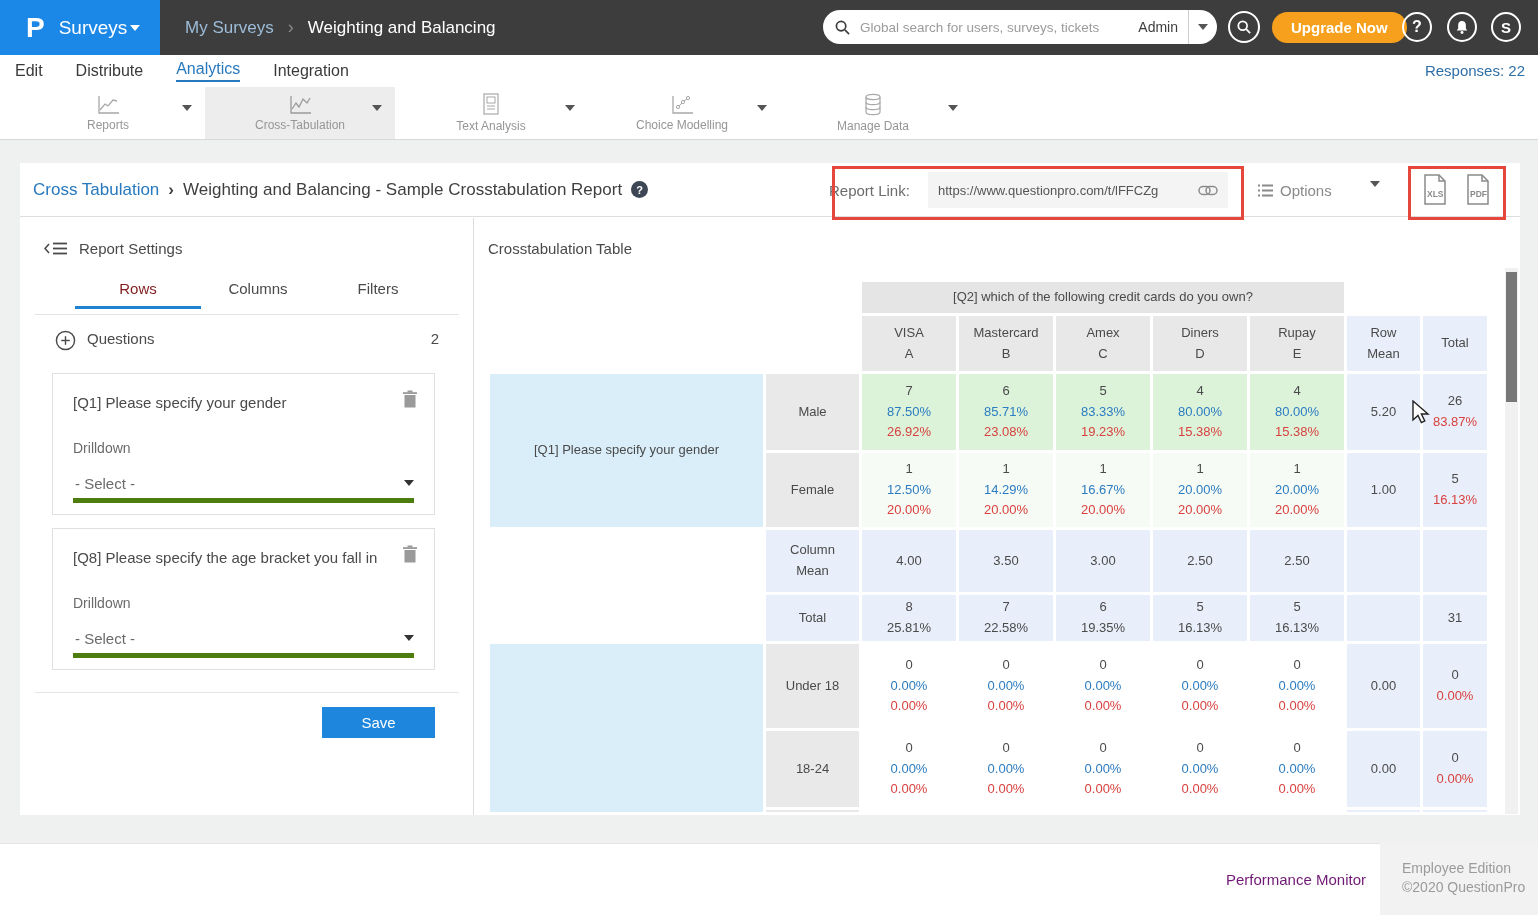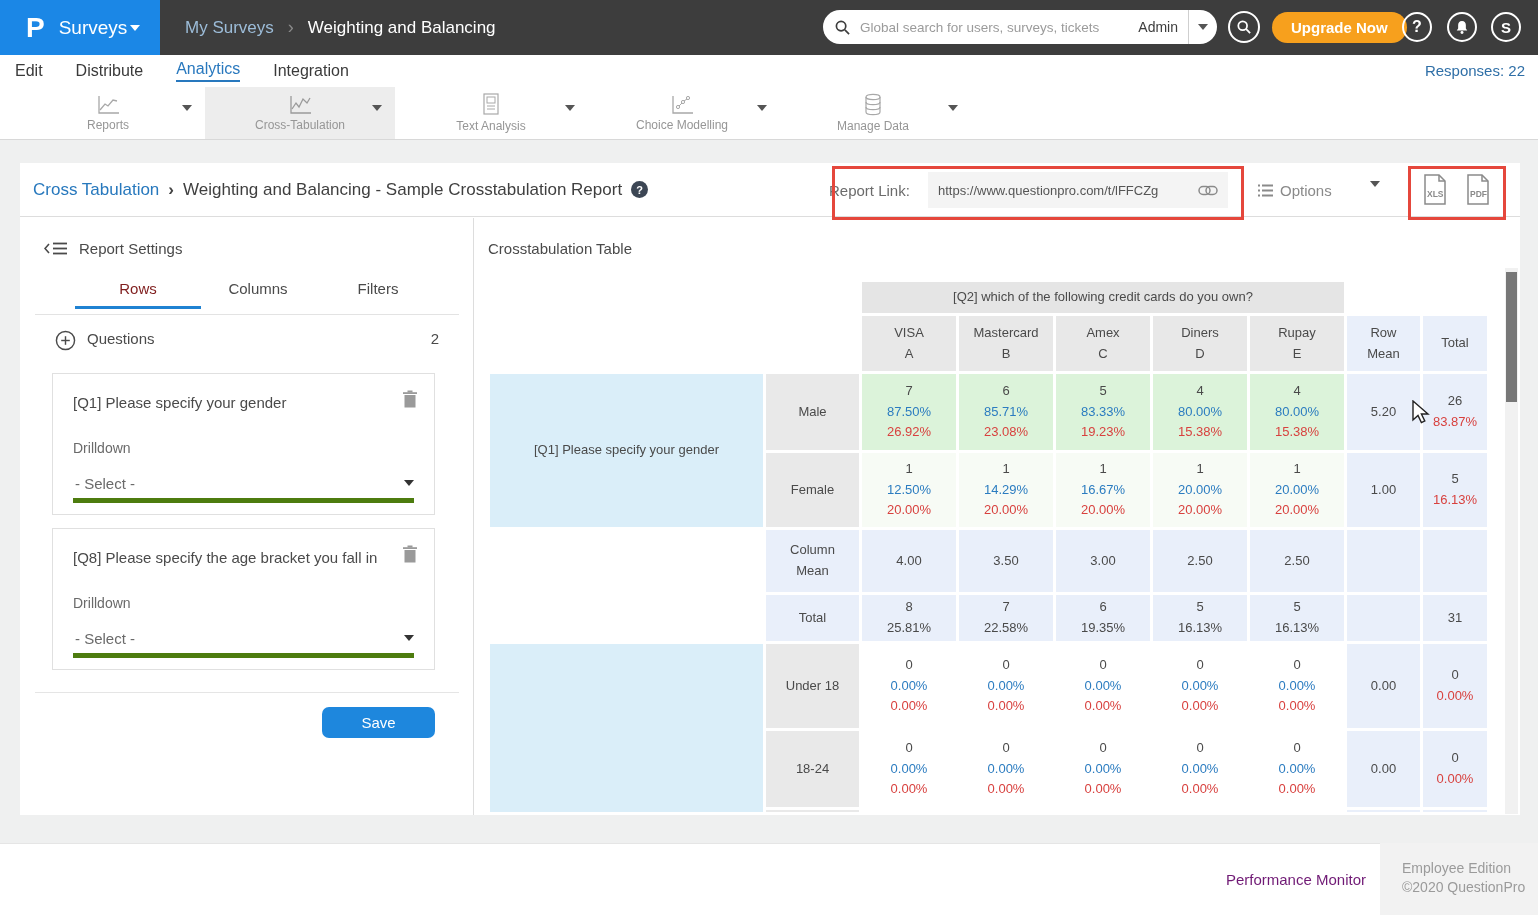--- a/index.html
+++ b/index.html
@@ -74,21 +74,21 @@
   .q-label{font-size:15px;color:#4a4a4a;margin-left:11px;flex:1;}
   .q-count{font-size:15px;color:#4a4a4a;}
   .card{position:absolute;left:32px;width:383px;height:142px;border:1px solid #e0e0e0;box-sizing:border-box;background:#fff;}
   .card .ctitle{position:absolute;left:20px;top:20px;right:48px;font-size:15px;color:#4a4a4a;}
   .card .trash{position:absolute;right:16px;top:16px;cursor:pointer;}
   .card .drill{position:absolute;left:20px;top:66px;font-size:14px;color:#6a6a6a;}
   .card .sel{position:absolute;left:20px;right:20px;top:94px;height:30px;border-bottom:5px solid #4d7c0f;
              display:flex;align-items:center;cursor:pointer;}
   .card .selval{flex:1;font-size:15px;color:#6a6a6a;padding-left:2px;}
   .sb-div{left:15px;top:474px;width:424px;height:1px;background:#e5e5e5;}
-  .save-btn{left:302px;top:489px;width:113px;height:31px;background:#1e87dd;border-radius:7px;color:#fff;
+  .save-btn{left:302px;top:489px;width:113px;height:31px;background:#1e87dd;border-radius:0;color:#fff;
             font-size:15px;display:flex;align-items:center;justify-content:center;cursor:pointer;}
   
   .tpanel{left:455px;top:55px;width:1045px;height:597px;}
   .tp-title{left:13px;top:22px;font-size:15px;color:#4a4a4a;}
   .twrap{left:12px;top:61px;width:1018px;height:533px;overflow:hidden;}
   table.ct{border-collapse:separate;border-spacing:3px;}
   table.ct td{text-align:center;vertical-align:middle;font-size:13px;color:#4a4a4a;padding:2px 4px;}
   table.ct td div{line-height:1.6;}
   .c-empty{background:transparent;}
   .c-banner{background:#e5e5e5;font-size:13.5px;}

